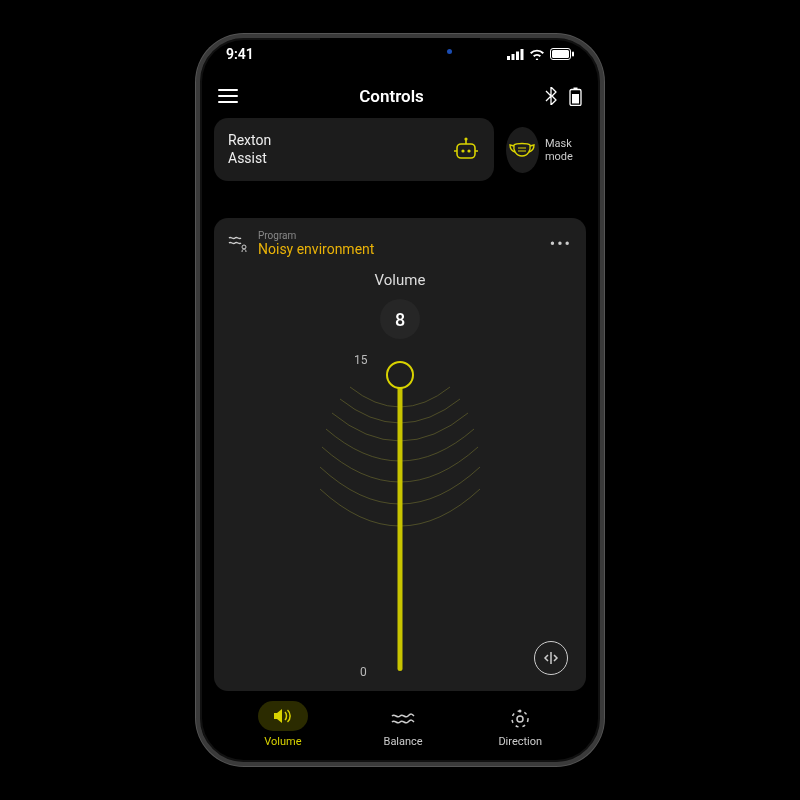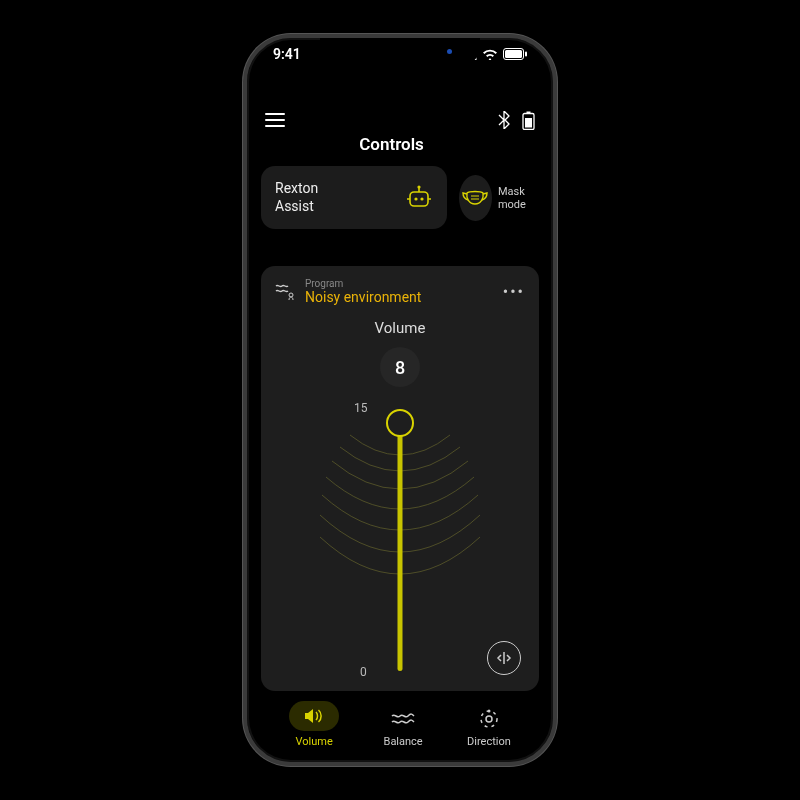--- a/index.html
+++ b/index.html
@@ -4,21 +4,21 @@
 <style>
   * { box-sizing: border-box; margin: 0; padding: 0; }
   body {
     width: 800px; height: 800px;
     background: #000;
     display: flex; align-items: center; justify-content: center;
     font-family: -apple-system, BlinkMacSystemFont, "Segoe UI", Roboto, sans-serif;
     color: #fff;
   }
   .phone {
-    width: 314px; height: 732px;
+    width: 408px; height: 732px;
     background: #000;
     border: 4px solid #3a3a3a;
     border-radius: 48px;
     box-shadow: inset 0 0 0 2px #111, 0 0 0 1px #555;
     position: relative;
     overflow: hidden;
   }
   .notch {
     position: absolute; top: 0; left: 50%; transform: translateX(-50%);
     width: 160px; height: 26px;
@@ -36,21 +36,21 @@
   .status-right { display: flex; gap: 5px; align-items: center; }
   .screen {
     position: absolute; inset: 0;
     padding: 44px 14px 10px 14px;
     display: flex; flex-direction: column;
   }
   .header {
     display: flex; align-items: center; justify-content: space-between;
     padding: 4px 4px 12px 4px;
   }
-  .header-title { font-size: 17px; font-weight: 600; margin-top: 48px; }
+  .header-title { font-size: 17px; font-weight: 600; }
   .header-right { display:flex; gap:12px; align-items:center; }
   .hamburger { display:flex; flex-direction:column; gap:4px; }
   .hamburger span { width:20px; height:2px; background:#fff; border-radius:1px; }
 
   .cards-row { display:flex; gap:12px; margin-bottom:18px; }
   .assist-card {
     flex:1; background:#1c1c1c; border-radius:14px;
     padding:14px 14px; display:flex; align-items:center; justify-content:space-between;
     box-shadow: 0 4px 10px rgba(0,0,0,.5);
   }

